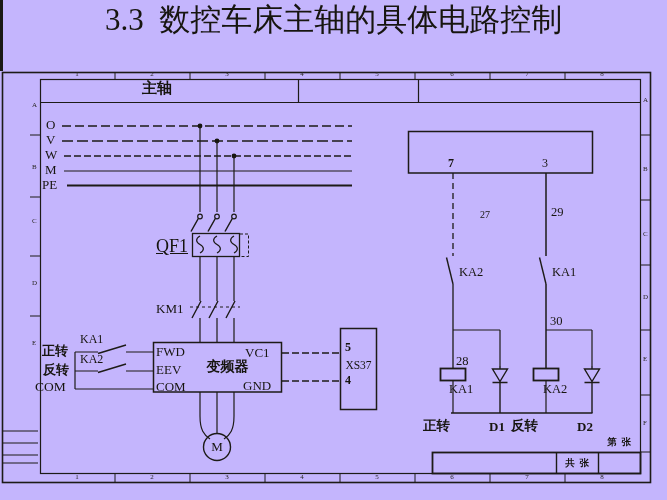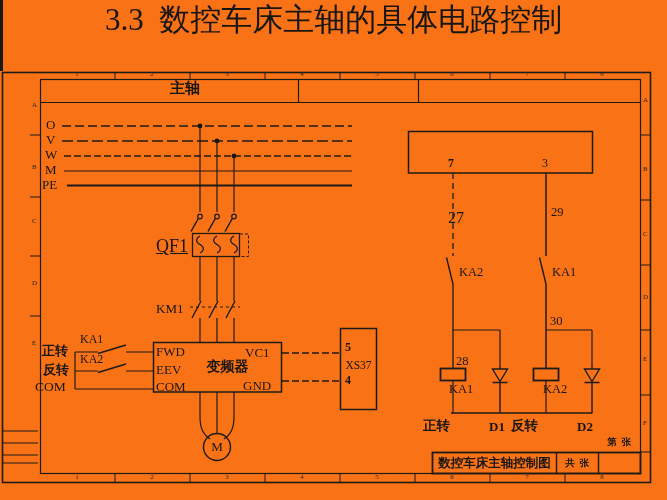--- a/index.html
+++ b/index.html
@@ -1,16 +1,16 @@
 <!DOCTYPE html>
 <html><head>
 <meta charset="utf-8">
 <style>
   html,body{margin:0;padding:0;background:#e8e7e3;}
-  .page{position:relative;width:667px;height:500px;background:#f97316;overflow:hidden;
+  .page{position:relative;width:667px;height:500px;background:#c4b5fd;overflow:hidden;
         font-family:"Liberation Serif","DejaVu Serif",serif;color:#17150f;}
   .t{position:absolute;line-height:1.05;white-space:pre;color:#17150f;}
   .c{text-align:center;}
   .b{font-weight:bold;}
   .zone{font-size:7px;color:#2a2823;}
   svg{position:absolute;left:0;top:0;}
 </style>
 </head>
 <body>
 
@@ -127,21 +127,21 @@
         </g>
         <path d="M546,380.5 V413"></path>
         <path d="M451,413 H592.5" stroke-width="1.3"></path>
       </g>
 
     </g>
   </svg>
 
   <div class="t c" style="left:0;top:4px;width:667px;font-size:31px;">3.3  数控车床主轴的具体电路控制</div>
 
-  <div class="t c b" style="left:56px;top:81px;width:258px;font-size:15px;">主轴</div>
+  <div class="t c b" style="left:28px;top:81px;width:258px;font-size:15px;">主轴</div>
 
   <div class="t" style="left:46px;top:118px;font-size:13px;">O</div>
   <div class="t" style="left:46px;top:133px;font-size:13px;">V</div>
   <div class="t" style="left:45px;top:148px;font-size:13px;">W</div>
   <div class="t" style="left:45px;top:163px;font-size:13px;">M</div>
   <div class="t" style="left:42px;top:178px;font-size:13px;">PE</div>
 
   <div class="t" style="left:156px;top:237px;font-size:18px;text-decoration:underline;">QF1</div>
   <div class="t" style="left:156px;top:302px;font-size:13px;">KM1</div>
 
@@ -160,36 +160,35 @@
 
   <div class="t" style="left:345px;top:341px;font-size:12px;font-weight:bold;">5</div>
   <div class="t c" style="left:340px;top:359px;width:37px;font-size:11.5px;">XS37</div>
   <div class="t" style="left:345px;top:374px;font-size:12px;font-weight:bold;">4</div>
 
   <div class="t c" style="left:203px;top:440px;width:28px;font-size:13px;">M</div>
 
   <div class="t" style="left:448px;top:157px;font-size:12px;font-weight:bold;">7</div>
   <div class="t" style="left:542px;top:157px;font-size:12px;">3</div>
 
-  <div class="t" style="left:448px;top:210px;font-size:16px;">27</div>
+  <div class="t" style="left:480px;top:210px;font-size:10px;">27</div>
   <div class="t" style="left:551px;top:206px;font-size:12.5px;">29</div>
   <div class="t" style="left:456px;top:315px;font-size:12.5px;margin-top:40px;">28</div>
   <div class="t" style="left:550px;top:315px;font-size:12.5px;text-align:center;">30</div>
 
   <div class="t" style="left:459px;top:266px;font-size:12.5px;">KA2</div>
   <div class="t" style="left:552px;top:266px;font-size:12.5px;">KA1</div>
   <div class="t" style="left:449px;top:383px;font-size:12.5px;">KA1</div>
   <div class="t" style="left:543px;top:383px;font-size:12.5px;">KA2</div>
 
   <div class="t b" style="left:423px;top:419px;font-size:13.5px;">正转</div>
   <div class="t" style="left:489px;top:420px;font-size:13px;font-weight:bold;">D1</div>
   <div class="t b" style="left:511px;top:419px;font-size:13.5px;">反转</div>
   <div class="t" style="left:577px;top:420px;font-size:13px;font-weight:bold;">D2</div>
 
-  <div class="t c b" style="left:434px;top:457px;width:121px;font-size:12.5px;">数控车床主轴控制图</div>
   <div class="t c b" style="left:556px;top:459px;width:42px;font-size:9.5px;">共  张</div>
   <div class="t c b" style="left:598px;top:438px;width:42px;font-size:9.5px;">第  张</div>
 
   <div class="t c zone" style="left:72px;top:71px;width:10px;">1</div>
   <div class="t c zone" style="left:147px;top:71px;width:10px;">2</div>
   <div class="t c zone" style="left:222px;top:71px;width:10px;">3</div>
   <div class="t c zone" style="left:297px;top:71px;width:10px;">4</div>
   <div class="t c zone" style="left:372px;top:71px;width:10px;">5</div>
   <div class="t c zone" style="left:447px;top:71px;width:10px;">6</div>
   <div class="t c zone" style="left:522px;top:71px;width:10px;">7</div>

